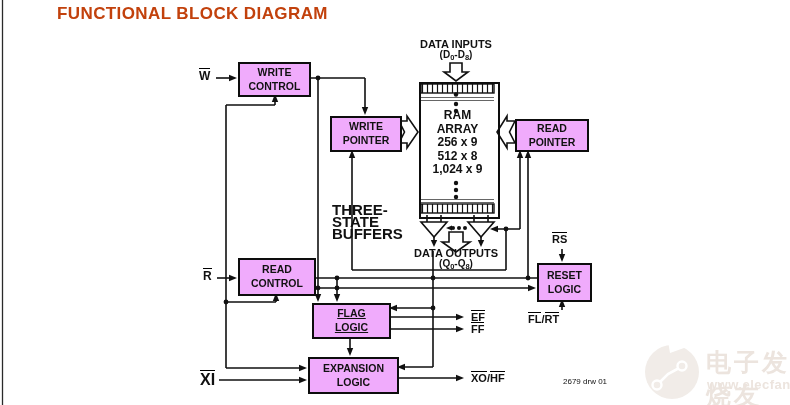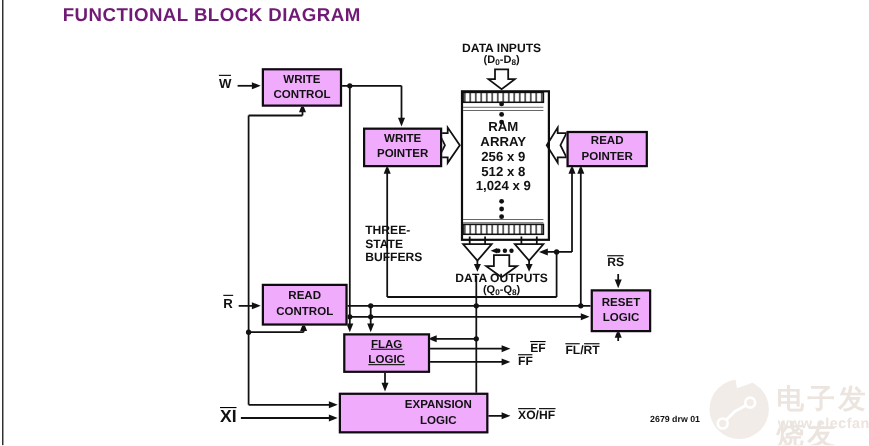--- a/index.html
+++ b/index.html
@@ -7,26 +7,26 @@
          font-family:"Liberation Sans","DejaVu Sans",sans-serif;color:#111;}
   #wires{position:absolute;left:0;top:0;}
   .lbl{position:absolute;font-weight:bold;font-size:11px;line-height:1.15;white-space:nowrap;}
   .blk{position:absolute;border:2px solid #0d0d0d;background:#f0abfc;display:flex;
        align-items:center;justify-content:center;text-align:center;
        font-weight:bold;font-size:10.5px;line-height:1.3;white-space:pre-line;z-index:3;}
   .pre{white-space:pre-line;}
   .ov{display:inline-block;border-top:1.5px solid #000;line-height:1.05;padding-top:1px;}
   .sub{font-size:7.5px;vertical-align:-2px;}
   #title{position:absolute;left:57px;top:4px;font-size:17px;font-weight:bold;
-         letter-spacing:.4px;color:#701a75;}
+         letter-spacing:.4px;color:#c2410c;}
   #ram-text{position:absolute;left:421px;top:109px;width:73px;text-align:center;
             font-weight:bold;font-size:12px;line-height:13.6px;z-index:3;}
-  #tsb{position:absolute;left:332px;top:204px;font-weight:bold;font-size:11px;
+  #tsb{position:absolute;left:332px;top:204px;font-weight:bold;font-size:15px;
        line-height:12px;white-space:pre-line;z-index:3;}
-  #footnote{position:absolute;left:563px;top:377px;font-size:8px;font-weight:bold;margin-left:28px;}
+  #footnote{position:absolute;left:563px;top:377px;font-size:8px;font-weight:normal;}
   .wm{position:absolute;color:#ece4de;font-weight:bold;z-index:1;}
   #wm-cn{left:706px;top:346px;font-size:25px;letter-spacing:3px;font-family:"DejaVu Sans",sans-serif;}
   #wm-url{left:707px;top:377px;font-size:13px;letter-spacing:.5px;}
   .io2{position:absolute;width:124px;text-align:center;font-weight:bold;z-index:2;}
   .io2 .l1{font-size:11px;}
   .io2 .l2{font-size:10px;margin-top:-1px;}
 </style>
 </head>
 <body>
 
@@ -169,21 +169,21 @@
   <div class="blk" style="left:330px;top:116px;width:68px;height:32px;">WRITE
 POINTER</div>
   <div class="blk" style="left:515px;top:119px;width:70px;height:29px;">READ
 POINTER</div>
   <div class="blk" style="left:238px;top:258px;width:74px;height:34px;">READ
 CONTROL</div>
   <div class="blk" style="left:537px;top:263px;width:51px;height:35px;">RESET
 LOGIC</div>
   <div class="blk" style="left:312px;top:303px;width:75px;height:32px;text-decoration:underline;">FLAG
 LOGIC</div>
-  <div class="blk" style="left:308px;top:357px;width:87px;height:33px;padding-left:45px;">EXPANSION
+  <div class="blk" style="left:308px;top:357px;width:87px;height:33px;">EXPANSION
 LOGIC</div>
 
   <div class="blk" style="left:419px;top:82px;width:77px;height:133px;background:transparent;z-index:2;"></div>
   <div id="ram-text">
     <div class="pre">RAM
 ARRAY</div>
     <div>256 x 9</div>
     <div>512 x 8</div>
     <div>1,024 x 9</div>
   </div>
@@ -199,22 +199,22 @@
 
   <div class="io2" style="left:394px;top:247px;">
     <div class="l1">DATA OUTPUTS</div>
     <div class="l2"><span>(Q</span><span class="sub">0</span><span>-Q</span><span class="sub">8</span><span>)</span></div>
   </div>
 
   <div class="lbl" style="left:199px;top:68px;font-size:12px;"><span class="ov">W</span></div>
   <div class="lbl" style="left:203px;top:268px;font-size:12px;"><span class="ov">R</span></div>
   <div class="lbl" style="left:200px;top:370px;font-size:16px;"><span class="ov">XI</span></div>
   <div class="lbl" style="left:552px;top:232px;"><span class="ov">RS</span></div>
-  <div class="lbl" style="left:514px;top:312px;"><span class="ov">FL</span><span>/</span><span class="ov">RT</span></div>
-  <div class="lbl" style="left:471px;top:310px;margin-left:11px;"><span class="ov">EF</span></div>
+  <div class="lbl" style="left:528px;top:312px;"><span class="ov">FL</span><span>/</span><span class="ov">RT</span></div>
+  <div class="lbl" style="left:471px;top:310px;"><span class="ov">EF</span></div>
   <div class="lbl" style="left:471px;top:322px;"><span class="ov">FF</span></div>
   <div class="lbl" style="left:471px;top:371px;"><span class="ov">XO</span><span>/</span><span class="ov">HF</span></div>
 
   <div id="footnote">2679 drw 01</div>
 
   <div class="wm" id="wm-cn">电子发烧友</div>
   <div class="wm" id="wm-url">www.elecfans.com</div>
 
 </div>
 

